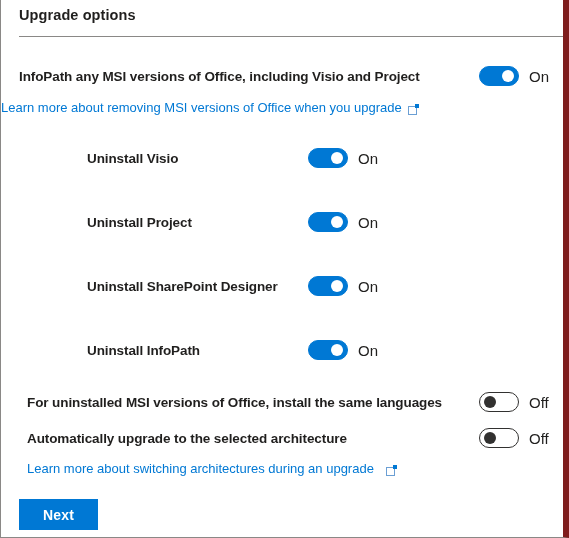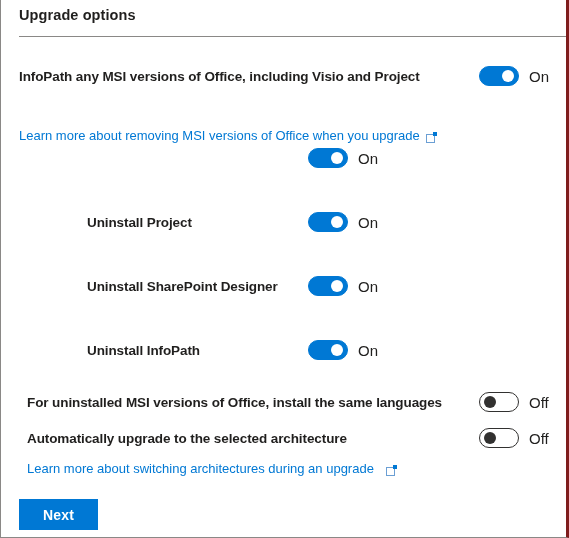--- a/index.html
+++ b/index.html
@@ -15,21 +15,21 @@
     -webkit-font-smoothing: antialiased;
   }
 
   .panel {
     position: relative;
     box-sizing: border-box;
     width: 569px;
     height: 538px;
     background: #ffffff;
     border-left: 1px solid #8a8886;
-    border-right: 3px solid #7f1d1d;
+    border-right: 6px solid #7f1d1d;
     border-bottom: 1px solid #8a8886;
     overflow: hidden;
   }
 
   
   .panel-title {
     position: absolute;
     left: 18px;
     top: 7px;
     font-size: 14.5px;
@@ -161,30 +161,33 @@
   <div class="row row-main" style="top: 65px; height: 22px;">
     <span class="row-label">InfoPath any MSI versions of Office, including Visio and Project</span>
   </div>
   <div class="main-toggle-col" style="top: 65px; height: 22px;">
     <div class="toggle on">
       <span class="knob"></span>
     </div>
     <span class="toggle-state">On</span>
   </div>
 
-  <a class="link" style="left: 18px; top: 100px; margin-top: 28px;">
+  <a class="link" style="left: 0; top: 100px;">
     <span>Learn more about removing MSI versions of Office when you upgrade</span>
     <span class="ext-icon">
       <svg width="11" height="11" viewBox="0 0 11 11" xmlns="http://www.w3.org/2000/svg">
         <rect x="0.5" y="2.5" width="8" height="8" fill="none" stroke="#6b9fd4" stroke-width="1"></rect>
         <rect x="7" y="0" width="4" height="4" fill="#0078d4"></rect>
       </svg>
     </span>
   </a>
 
+  <div class="row row-sub" style="top: 147px; height: 22px;">
+    <span class="row-label sub">Uninstall Visio</span>
+  </div>
   <div class="sub-toggle-col" style="top: 147px; height: 22px;">
     <div class="toggle on">
       <span class="knob"></span>
     </div>
     <span class="toggle-state">On</span>
   </div>
 
   <div class="row row-sub" style="top: 211px; height: 22px;">
     <span class="row-label sub">Uninstall Project</span>
   </div>

